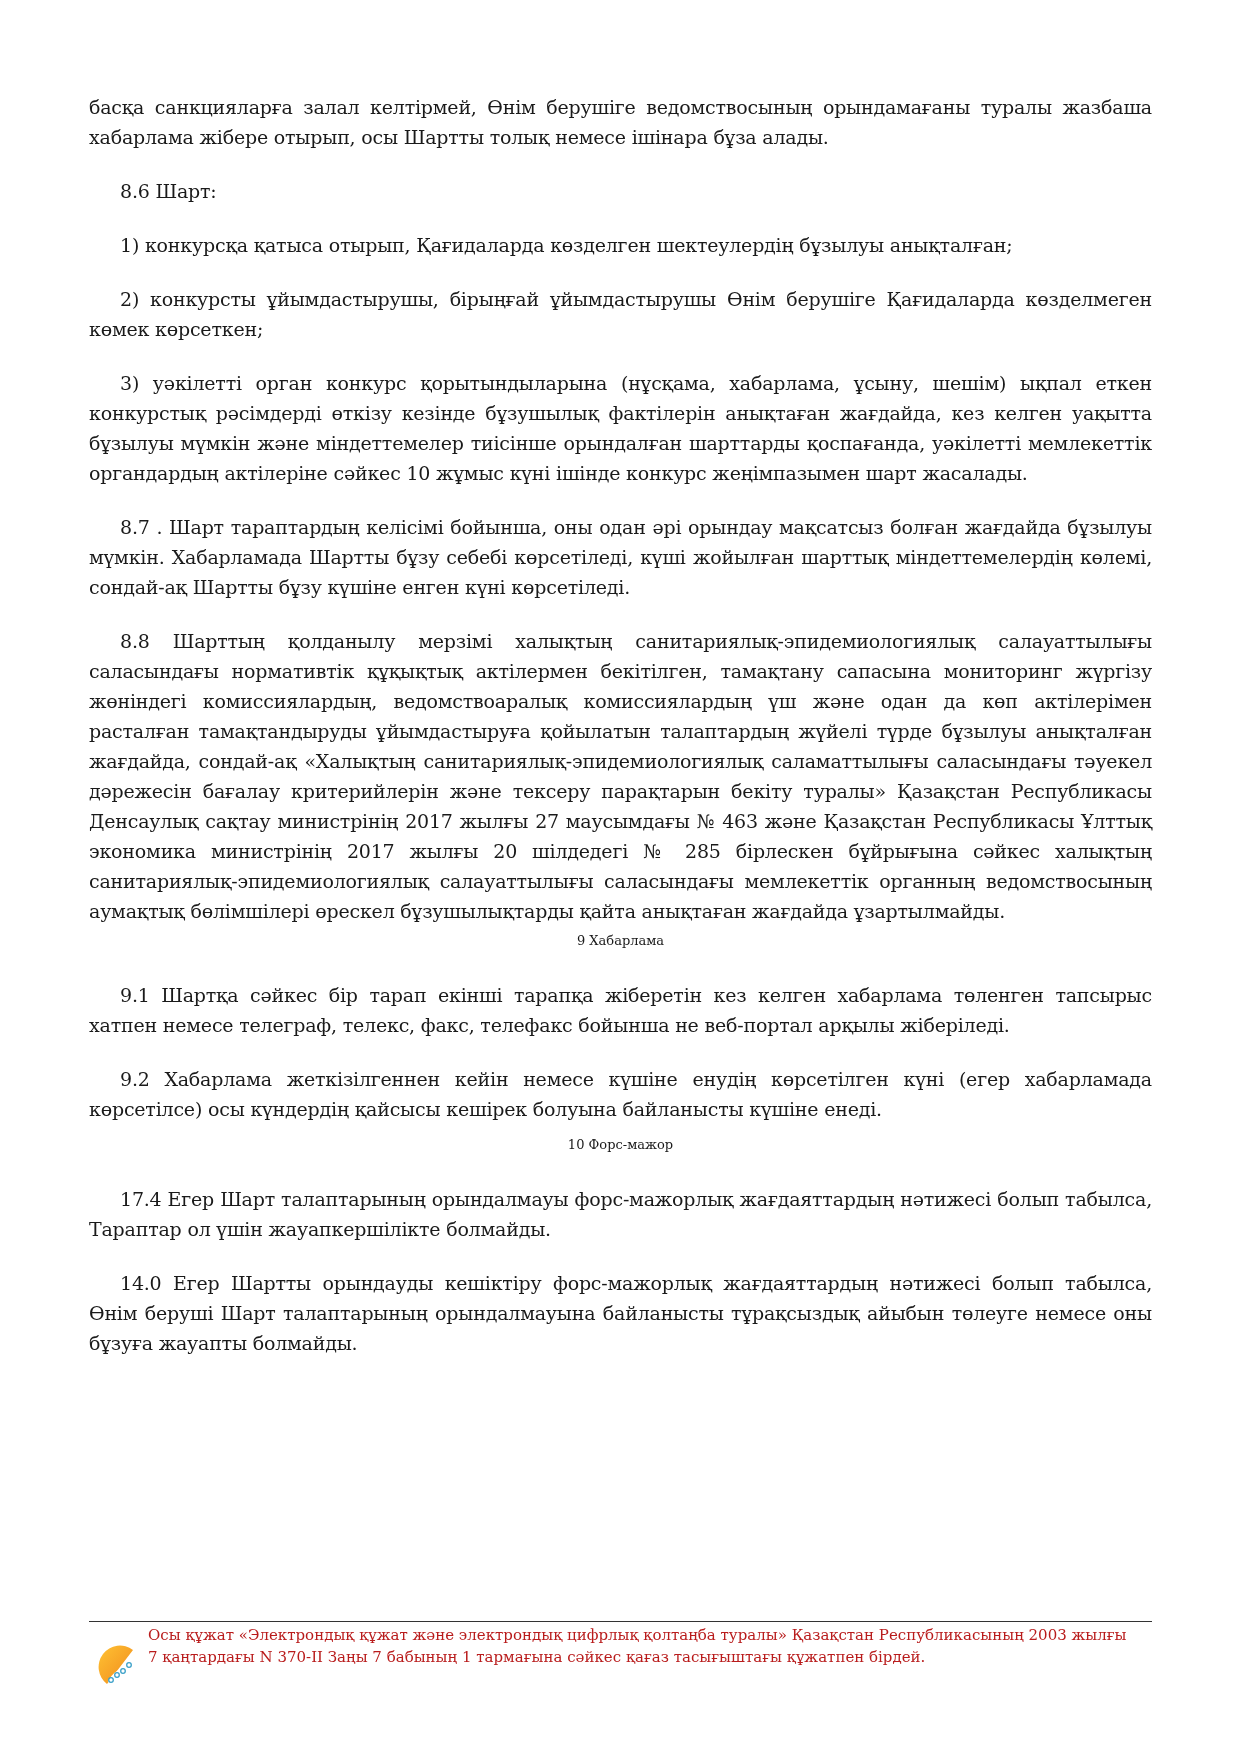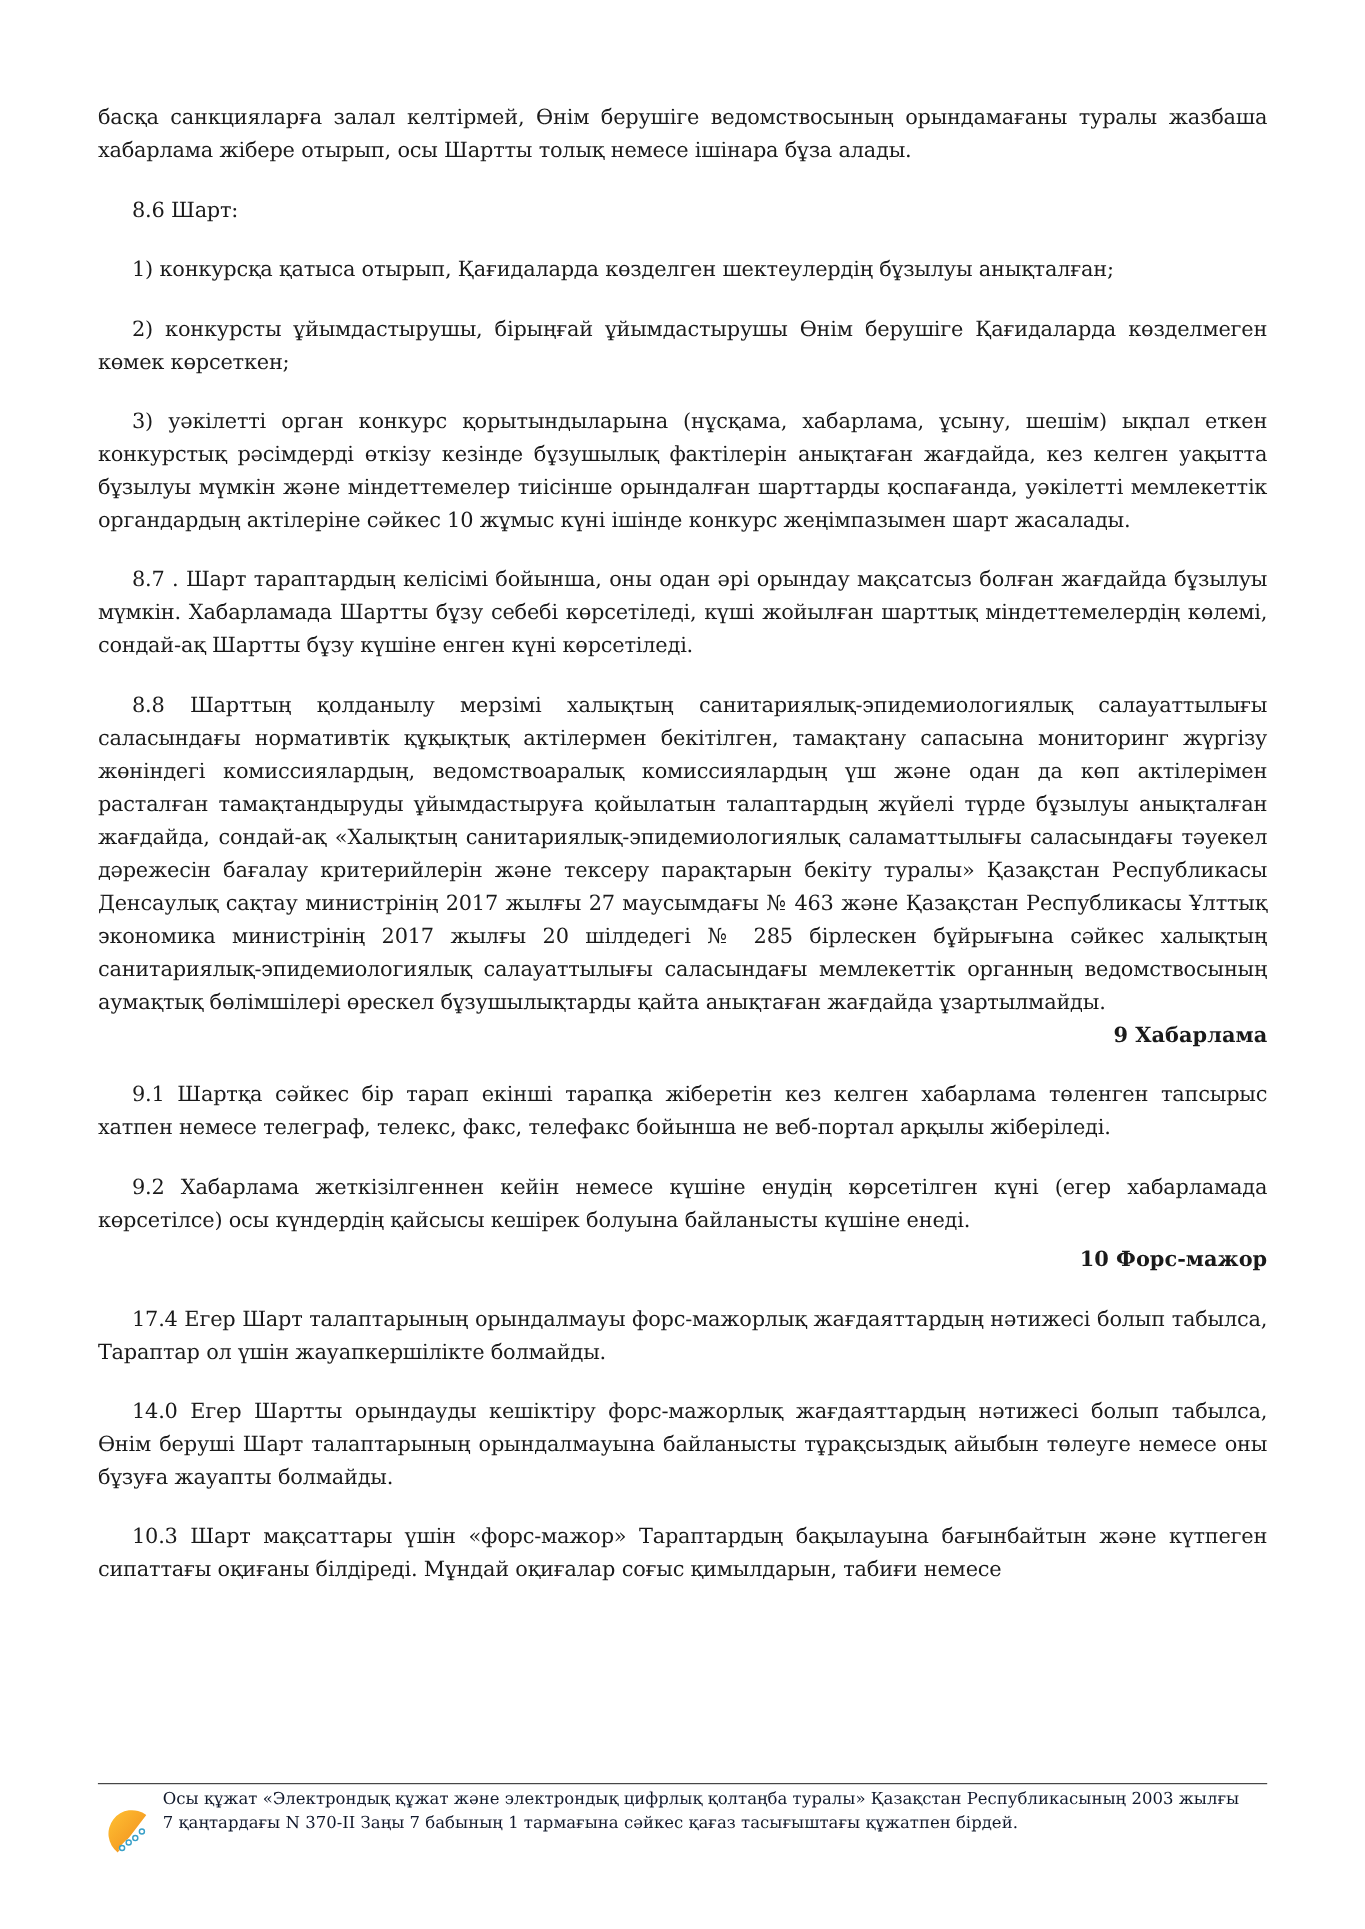--- a/index.html
+++ b/index.html
@@ -29,24 +29,24 @@
     margin: 0 0 24px 0;
     letter-spacing: -0.2px;
   }
   .para.tight {
     margin-bottom: 6px;
   }
   .para.noindent {
     text-indent: 0;
   }
   .heading {
-    font-size: 19px;
+    font-size: 13px;
     line-height: 30px;
-    font-weight: bold;
-    text-align: right;
+    font-weight: normal;
+    text-align: center;
     margin: 0 0 24px 0;
   }
   .sep-line {
     position: absolute;
     left: 89px;
     top: 1621px;
     width: 1063px;
     height: 1px;
     background: #333333;
   }
@@ -64,21 +64,21 @@
     width: 46px;
     height: 46px;
   }
   .footer-text {
     position: absolute;
     left: 59px;
     top: 2px;
     width: 980px;
     font-size: 15px;
     line-height: 22px;
-    color: #0f172a;
+    color: #b91c1c;
   }
 </style>
 </head>
 <body>
 
 <div class="page">
   <p class="para noindent">басқа санкцияларға залал келтірмей, Өнім берушіге ведомствосының орындамағаны туралы жазбаша хабарлама жібере отырып, осы Шартты толық немесе ішінара бұза алады.</p>
   <p class="para">8.6 Шарт:</p>
   <p class="para">1) конкурсқа қатыса отырып, Қағидаларда көзделген шектеулердің бұзылуы анықталған;</p>
   <p class="para">2) конкурсты ұйымдастырушы, бірыңғай ұйымдастырушы Өнім берушіге Қағидаларда көзделмеген көмек көрсеткен;</p>
@@ -86,21 +86,20 @@
   <p class="para">8.7 . Шарт тараптардың келісімі бойынша, оны одан әрі орындау мақсатсыз болған жағдайда бұзылуы мүмкін. Хабарламада Шартты бұзу себебі көрсетіледі, күші жойылған шарттық міндеттемелердің көлемі, сондай-ақ Шартты бұзу күшіне енген күні көрсетіледі.</p>
   <p class="para tight" style="margin-bottom:0">8.8 Шарттың қолданылу мерзімі халықтың санитариялық-эпидемиологиялық салауаттылығы саласындағы нормативтік құқықтық актілермен бекітілген, тамақтану сапасына мониторинг жүргізу жөніндегі комиссиялардың, ведомствоаралық комиссиялардың үш және одан да көп актілерімен расталған тамақтандыруды ұйымдастыруға қойылатын талаптардың жүйелі түрде бұзылуы анықталған жағдайда, сондай-ақ «Халықтың санитариялық-эпидемиологиялық саламаттылығы саласындағы тәуекел дәрежесін бағалау критерийлерін және тексеру парақтарын бекіту туралы» Қазақстан Республикасы Денсаулық сақтау министрінің 2017 жылғы 27 маусымдағы № 463 және Қазақстан Республикасы Ұлттық экономика министрінің 2017 жылғы 20 шілдедегі № 285 бірлескен бұйрығына сәйкес халықтың санитариялық-эпидемиологиялық салауаттылығы саласындағы мемлекеттік органның ведомствосының аумақтық бөлімшілері өрескел бұзушылықтарды қайта анықтаған жағдайда ұзартылмайды.</p>
 
   <h2 class="heading">9 Хабарлама</h2>
   <p class="para">9.1 Шартқа сәйкес бір тарап екінші тарапқа жіберетін кез келген хабарлама төленген тапсырыс хатпен немесе телеграф, телекс, факс, телефакс бойынша не веб-портал арқылы жіберіледі.</p>
   <p class="para tight">9.2 Хабарлама жеткізілгеннен кейін немесе күшіне енудің көрсетілген күні (егер хабарламада көрсетілсе) осы күндердің қайсысы кешірек болуына байланысты күшіне енеді.</p>
 
   <h2 class="heading">10 Форс-мажор</h2>
   <p class="para">17.4 Егер Шарт талаптарының орындалмауы форс-мажорлық жағдаяттардың нәтижесі болып табылса, Тараптар ол үшін жауапкершілікте болмайды.</p>
   <p class="para">14.0 Егер Шартты орындауды кешіктіру форс-мажорлық жағдаяттардың нәтижесі болып табылса, Өнім беруші Шарт талаптарының орындалмауына байланысты тұрақсыздық айыбын төлеуге немесе оны бұзуға жауапты болмайды.</p>
-  <p class="para">10.3 Шарт мақсаттары үшін «форс-мажор» Тараптардың бақылауына бағынбайтын және күтпеген сипаттағы оқиғаны білдіреді. Мұндай оқиғалар соғыс қимылдарын, табиғи немесе</p>
 </div>
 
 <div class="sep-line"></div>
 
 <div class="footer">
   <span class="footer-logo">
     <svg width="46" height="46" viewBox="0 0 46 46">
       <defs>
         <linearGradient id="sung" x1="0" y1="0" x2="1" y2="1">
           <stop offset="0" stop-color="#ffc233"></stop>

